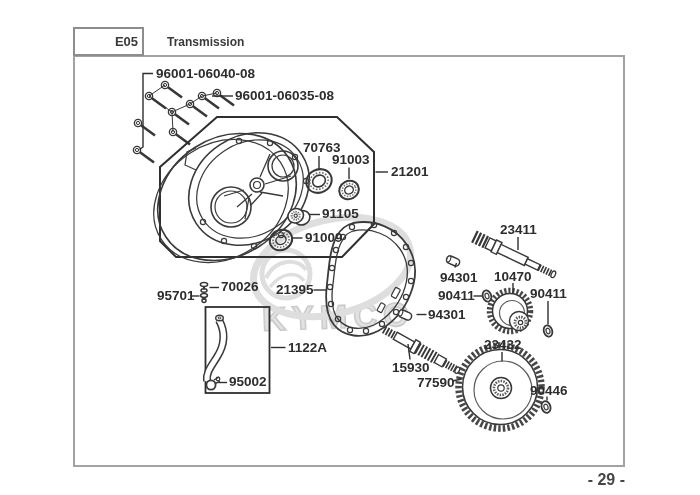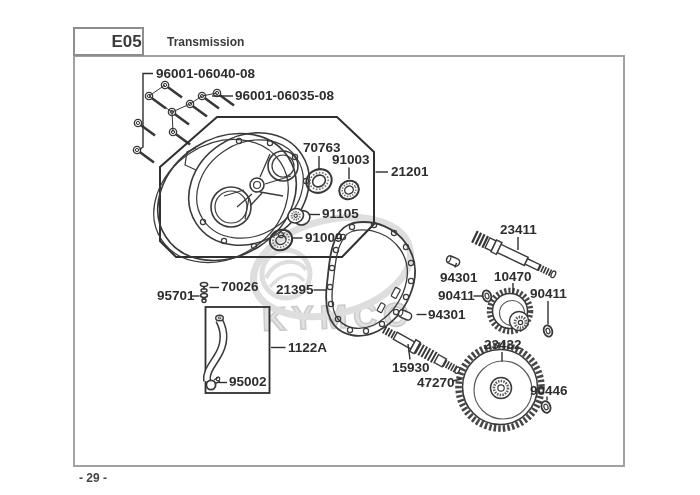--- a/index.html
+++ b/index.html
@@ -4,21 +4,21 @@
 <style>
   html,body{margin:0;padding:0;}
   body{
     width:700px;height:495px;position:relative;overflow:hidden;
     background:#ffffff;font-family:"Liberation Sans",sans-serif;
   }
   .hdr-box{
     position:absolute;left:73px;top:27px;width:71px;height:29px;
     border:2px solid #8d8d8d;box-sizing:border-box;
     display:flex;align-items:center;justify-content:center;
-    font-size:17px;font-weight:bold;color:#3a3a3a;z-index:4;background:#fff;padding-left:36px;
+    font-size:13px;font-weight:bold;color:#3a3a3a;z-index:4;background:#fff;padding-left:36px;
   }
   .hdr-title{
     position:absolute;left:167px;top:27px;height:29px;display:flex;align-items:center;
     font-size:12px;font-weight:bold;color:#3a3a3a;z-index:4;
   }
   .frame{
     position:absolute;left:73px;top:55px;width:552px;height:412px;
     border:2px solid #a2a2a2;box-sizing:border-box;z-index:0;background:#fff;
   }
   .watermark-text{
@@ -27,22 +27,22 @@
     color:#e2e2e2;-webkit-text-stroke:1.6px #cbcbcb;
     transform:rotate(-2deg);white-space:nowrap;
   }
   .wm-svg{position:absolute;left:0;top:0;z-index:1;}
   .art{position:absolute;left:0;top:0;z-index:2;}
   .pl{
     position:absolute;z-index:3;font-size:13.5px;font-weight:bold;
     color:#2d2d2d;line-height:16px;white-space:nowrap;text-align:right;
   }
   .page-num{
-    position:absolute;left:79px;top:471px;width:552px;text-align:left;
-    font-size:12px;font-weight:bold;color:#464646;z-index:3;
+    position:absolute;left:73px;top:471px;width:552px;text-align:right;
+    font-size:16px;font-weight:bold;color:#464646;z-index:3;
   }
 </style>
 </head>
 <body>
 
 <div class="frame"></div>
 <div class="hdr-box">
   <span>E05</span>
 </div>
 <div class="hdr-title">Transmission</div>
@@ -281,17 +281,17 @@
 <div class="pl" style="left:157px;top:288px">95701</div>
 <div class="pl" style="left:288px;top:340px">1122A</div>
 <div class="pl" style="left:229px;top:374px">95002</div>
 <div class="pl" style="left:500px;top:222px">23411</div>
 <div class="pl" style="left:440px;top:270px">94301</div>
 <div class="pl" style="left:494px;top:269px">10470</div>
 <div class="pl" style="left:438px;top:288px">90411</div>
 <div class="pl" style="left:530px;top:286px">90411</div>
 <div class="pl" style="left:428px;top:307px">94301</div>
 <div class="pl" style="left:392px;top:360px">15930</div>
-<div class="pl" style="left:417px;top:375px">47270</div>
+<div class="pl" style="left:417px;top:375px">77590</div>
 <div class="pl" style="left:484px;top:337px">23432</div>
 <div class="pl" style="left:530px;top:383px">90446</div>
 
 <div class="page-num">- 29 -</div>
 
 </body></html>

